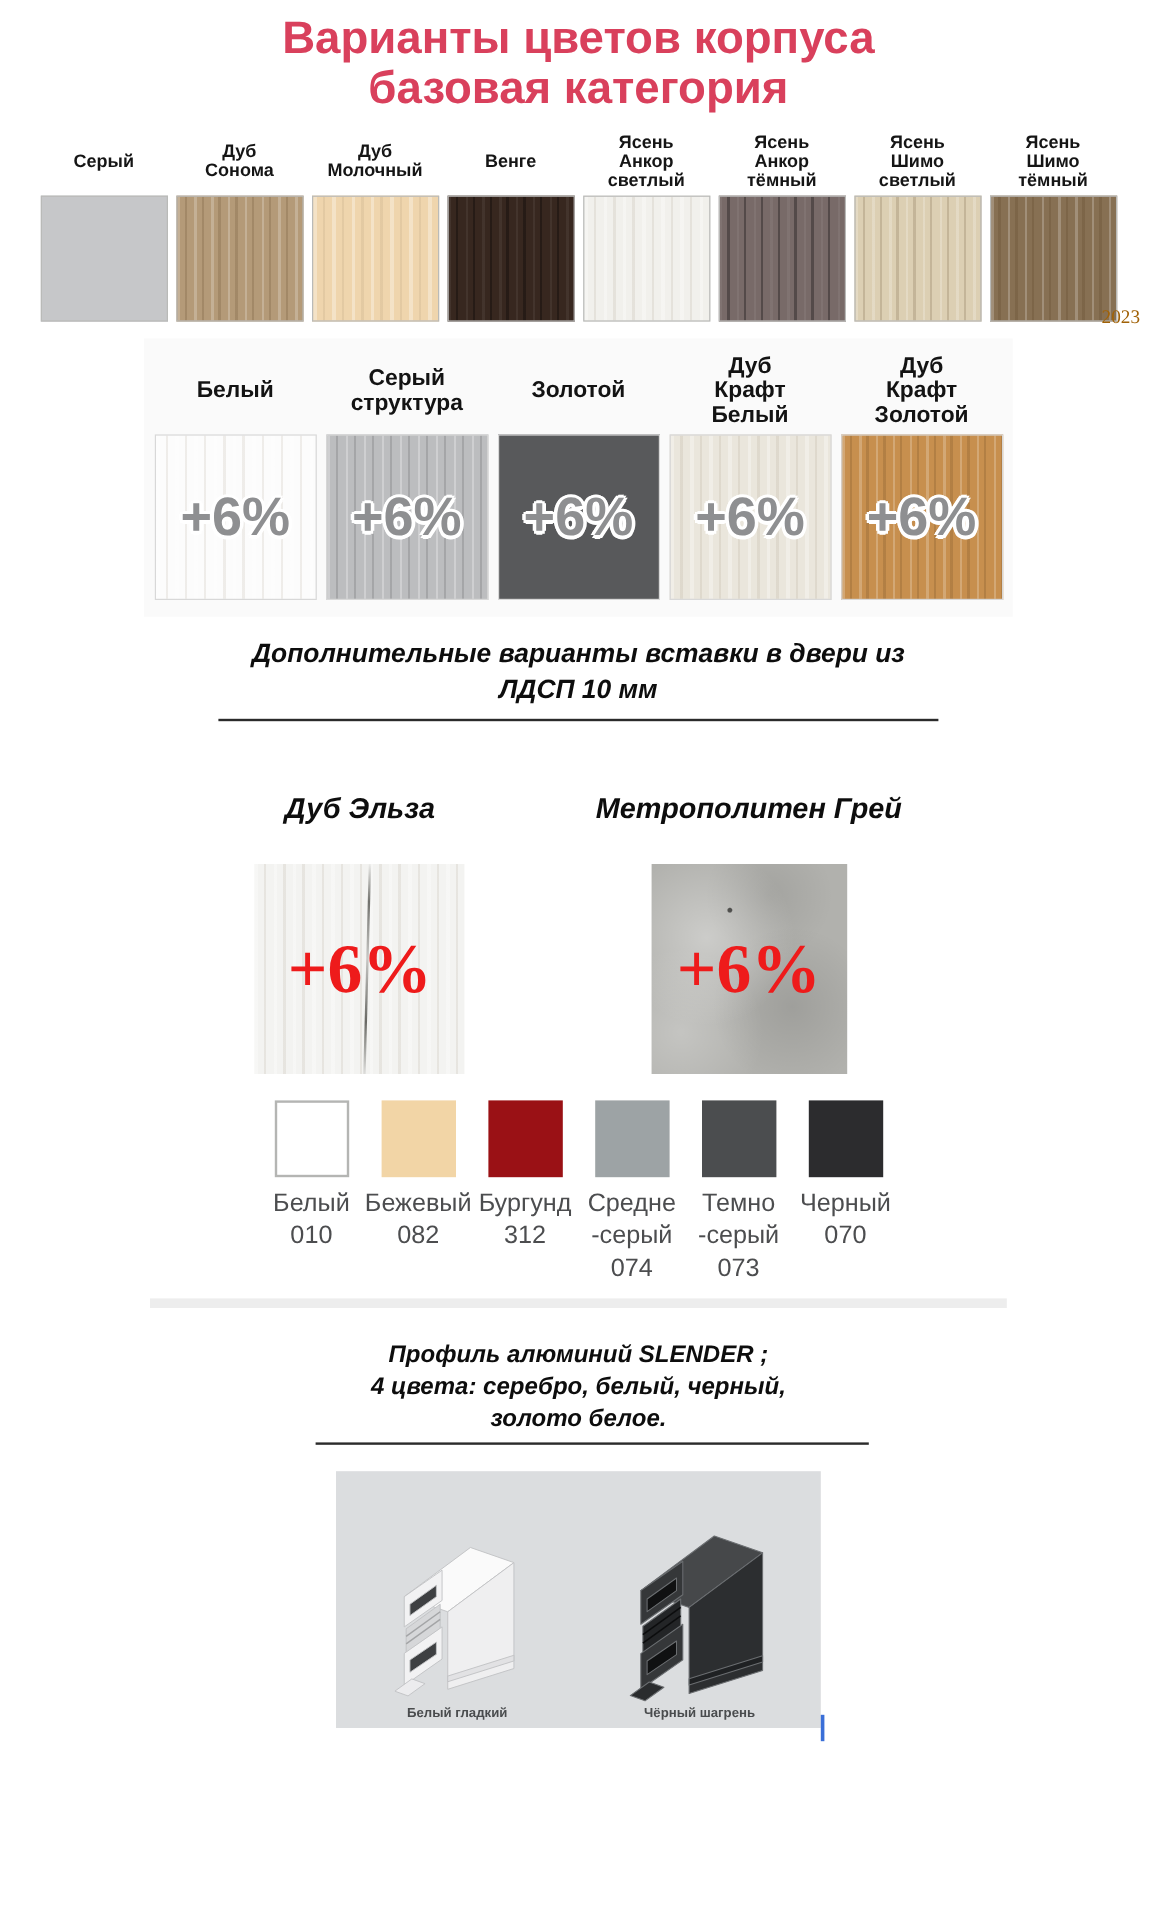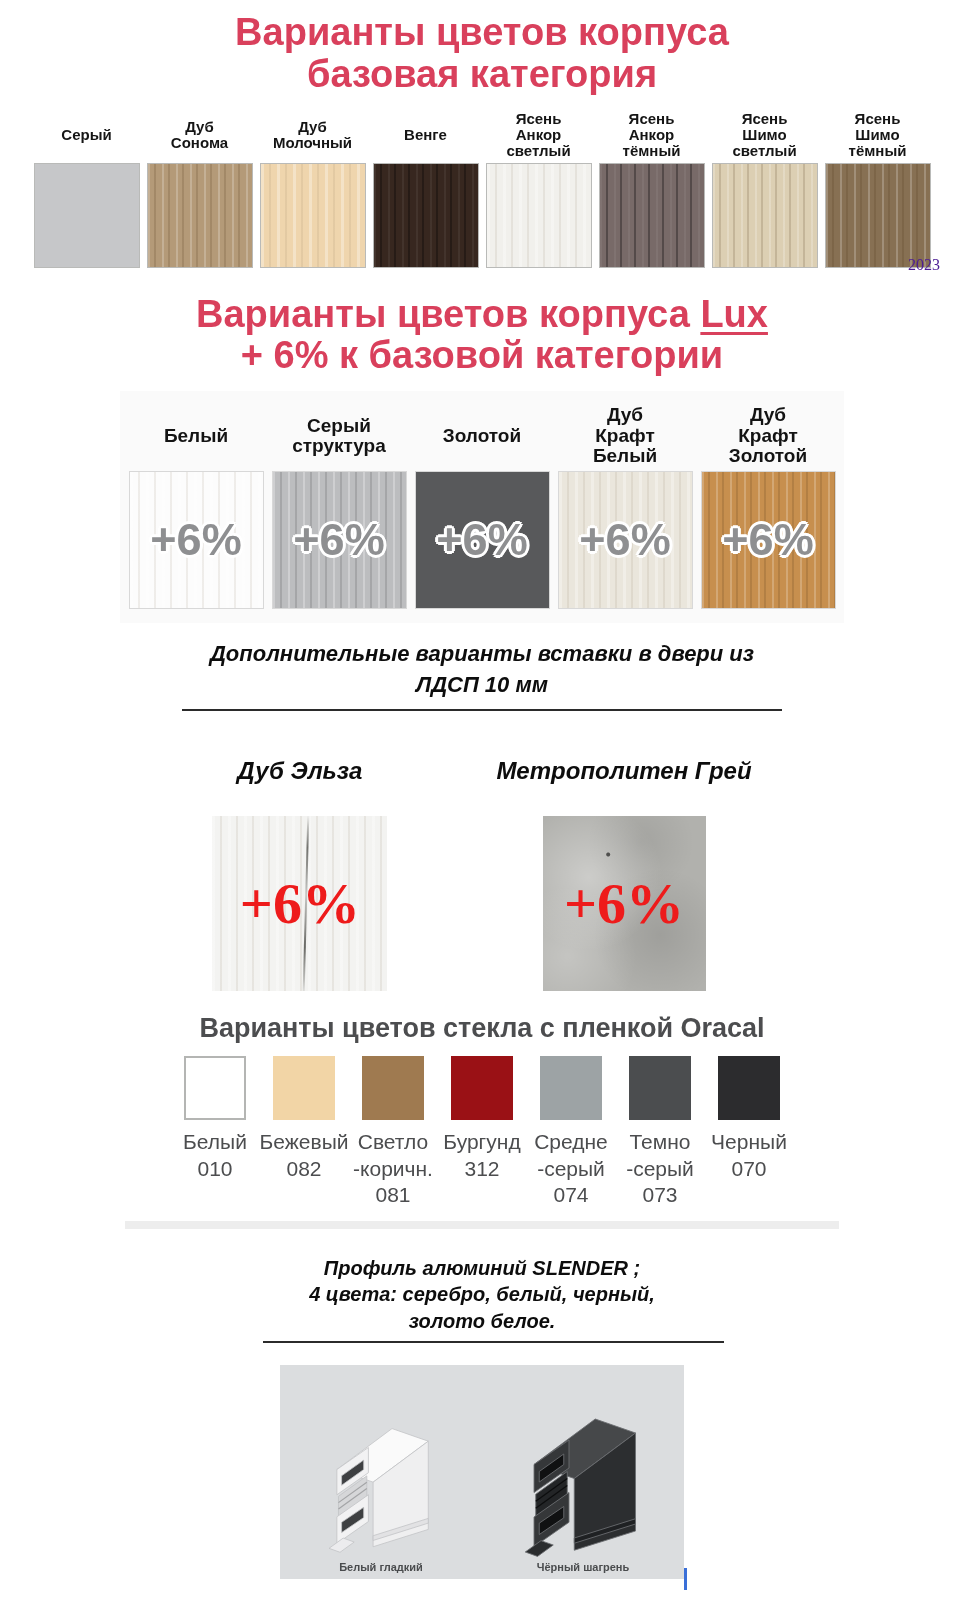--- a/index.html
+++ b/index.html
@@ -17,22 +17,22 @@
   
   .row{display:flex;justify-content:center;}
 
   
   .row1wrap{position:relative;margin-top:14px;}
   .row1{gap:7px;}
   .col1{width:106px;display:flex;flex-direction:column;align-items:center;}
   .lab1{height:50px;display:flex;align-items:center;justify-content:center;text-align:center;
         font-size:15px;font-weight:bold;line-height:1.07;margin-bottom:3px;color:#151515;}
   .sw1{width:106px;height:105px;border:1px solid #b9bab8;box-sizing:border-box;}
-  .watermark{position:absolute;right:24px;bottom:-6px;font-family:"Liberation Serif",serif;
-             font-size:16px;color:#4c1d95;}
+  .watermark{position:absolute;right:14px;bottom:-6px;font-family:"Liberation Serif",serif;
+             font-size:16px;color:#a16207;}
 
   
   .grain{background-image:repeating-linear-gradient(90deg,rgba(255,255,255,.22) 0 2px,transparent 2px 6px,
          rgba(70,45,15,.16) 6px 8px,transparent 8px 14px);}
   .grain-soft{background-image:repeating-linear-gradient(90deg,rgba(255,255,255,.32) 0 3px,transparent 3px 8px,
          rgba(120,100,70,.10) 8px 10px,transparent 10px 16px);}
   .grain-dark{background-image:repeating-linear-gradient(90deg,rgba(255,255,255,.06) 0 2px,transparent 2px 6px,
          rgba(0,0,0,.30) 6px 8px,transparent 8px 14px);}
   .grain-gray{background-image:repeating-linear-gradient(90deg,rgba(255,255,255,.28) 0 2px,transparent 2px 7px,
          rgba(60,60,62,.18) 7px 9px,transparent 9px 15px);}
@@ -46,21 +46,21 @@
   .sw2{width:135px;height:138px;position:relative;border:1px solid #d8d8d8;box-sizing:border-box;}
   .badge{position:absolute;inset:0;display:flex;align-items:center;justify-content:center;
          font-size:45px;font-weight:bold;color:#8e8f91;
          text-shadow:-2px -2px 0 #fff,2px -2px 0 #fff,-2px 2px 0 #fff,2px 2px 0 #fff,
                      0 -3px 0 #fff,0 3px 0 #fff,-3px 0 0 #fff,3px 0 0 #fff;}
 
   
   .sec3title{margin-top:16px;font-size:22px;font-weight:bold;font-style:italic;line-height:1.38;color:#0d0d0d;}
   .divider{height:2px;background:#2b2b2b;}
   .d1{width:600px;margin:9px auto 0;}
-  .row3{margin-top:46px;gap:109px;align-items:flex-start;}
+  .row3{margin-top:60px;gap:109px;align-items:flex-start;}
   .col3{display:flex;flex-direction:column;align-items:center;}
   .lab3{font-size:24px;font-weight:bold;font-style:italic;color:#0d0d0d;margin-bottom:31px;}
   .sw3a{width:175px;height:175px;position:relative;}
   .sw3b{width:163px;height:175px;position:relative;}
   .crack{position:absolute;left:53%;top:0;width:2px;height:100%;transform:rotate(1.5deg);
          background:linear-gradient(to bottom,rgba(100,100,95,.05),rgba(70,70,65,.75) 18%,
                     rgba(70,70,65,.25) 45%,rgba(70,70,65,.8) 75%,rgba(100,100,95,.15));}
   .concrete{background-image:
       radial-gradient(circle at 40% 22%,rgba(60,60,58,.85) 0 1.5px,transparent 2.5px),
       radial-gradient(circle at 28% 35%,rgba(255,255,255,.35),transparent 45%),
@@ -154,24 +154,20 @@
       <div class="col1">
         <div class="lab1 pre">Ясень
 Шимо
 тёмный</div>
         <div class="sw1 grain" style="background-color: rgb(135, 112, 83);"></div>
       </div>
     </div>
     <div class="watermark">2023</div>
   </div>
 
-  <div class="pink-title t2">
-    <div><span>Варианты цветов корпуса </span><span class="u">Lux</span></div>
-    <div>+ 6% к базовой категории</div>
-  </div>
 
   <div class="luxpanel">
     <div class="row row2">
       <div class="col2">
         <div class="lab2 pre">Белый</div>
         <div class="sw2 grain-soft" style="background-color: rgb(252, 252, 252);">
           <div class="badge">+6%</div>
         </div>
       </div>
       <div class="col2">
@@ -220,37 +216,30 @@
     </div>
     <div class="col3">
       <div class="lab3">Метрополитен Грей</div>
       <div class="sw3b concrete" style="background-color: rgb(177, 177, 173);">
         <div class="redbadge">+6%</div>
       </div>
     </div>
   </div>
 
   <div class="sec4">
-    <div class="sec4title center">Варианты цветов стекла с пленкой Oracal</div>
     <div class="row row4">
       <div class="col4">
         <div class="sw4 bordered" style="background-color: rgb(255, 255, 255);"></div>
         <div class="lab4 pre">Белый
 010</div>
       </div>
       <div class="col4">
         <div class="sw4" style="background-color: rgb(242, 213, 166);"></div>
         <div class="lab4 pre">Бежевый
 082</div>
-      </div>
-      <div class="col4">
-        <div class="sw4" style="background-color: rgb(159, 122, 80);"></div>
-        <div class="lab4 pre">Светло
--коричн.
-081</div>
       </div>
       <div class="col4">
         <div class="sw4" style="background-color: rgb(154, 17, 21);"></div>
         <div class="lab4 pre">Бургунд
 312</div>
       </div>
       <div class="col4">
         <div class="sw4" style="background-color: rgb(157, 163, 165);"></div>
         <div class="lab4 pre">Средне
 -серый

